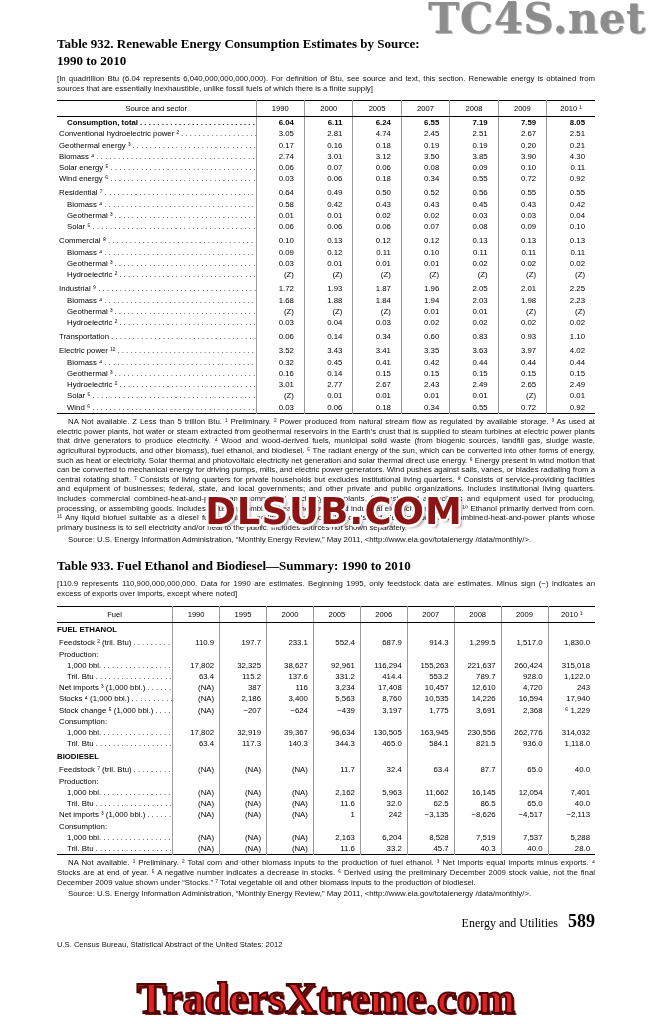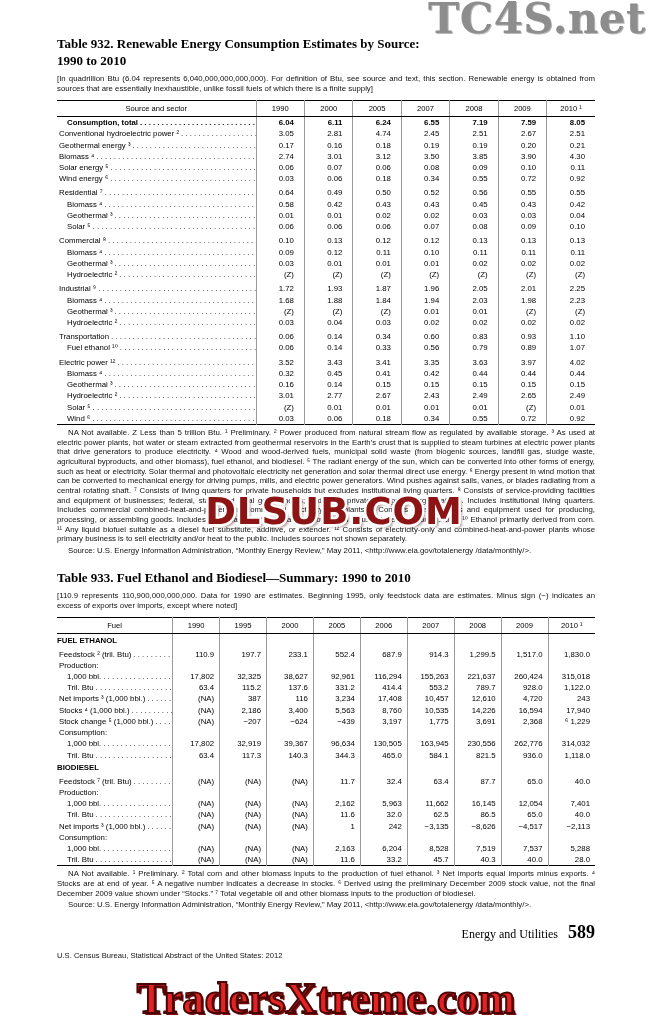--- a/index.html
+++ b/index.html
@@ -387,35 +387,20 @@
             </div>
           </td>
           <td class="val">0.06</td>
           <td class="val">0.14</td>
           <td class="val">0.34</td>
           <td class="val">0.60</td>
           <td class="val">0.83</td>
           <td class="val">0.93</td>
           <td class="val">1.10</td>
         </tr>
-        <tr class="data">
-          <td class="lbl ind1">
-            <div class="fx">
-              <span>Fuel ethanol ¹⁰</span>
-              <span class="dots"></span>
-            </div>
-          </td>
-          <td class="val">0.06</td>
-          <td class="val">0.14</td>
-          <td class="val">0.33</td>
-          <td class="val">0.56</td>
-          <td class="val">0.79</td>
-          <td class="val">0.89</td>
-          <td class="val">1.07</td>
-        </tr>
         <tr class="gap data">
           <td class="lbl ind0">
             <div class="fx">
               <span>Electric power ¹²</span>
               <span class="dots"></span>
             </div>
           </td>
           <td class="val">3.52</td>
           <td class="val">3.43</td>
           <td class="val">3.41</td>

